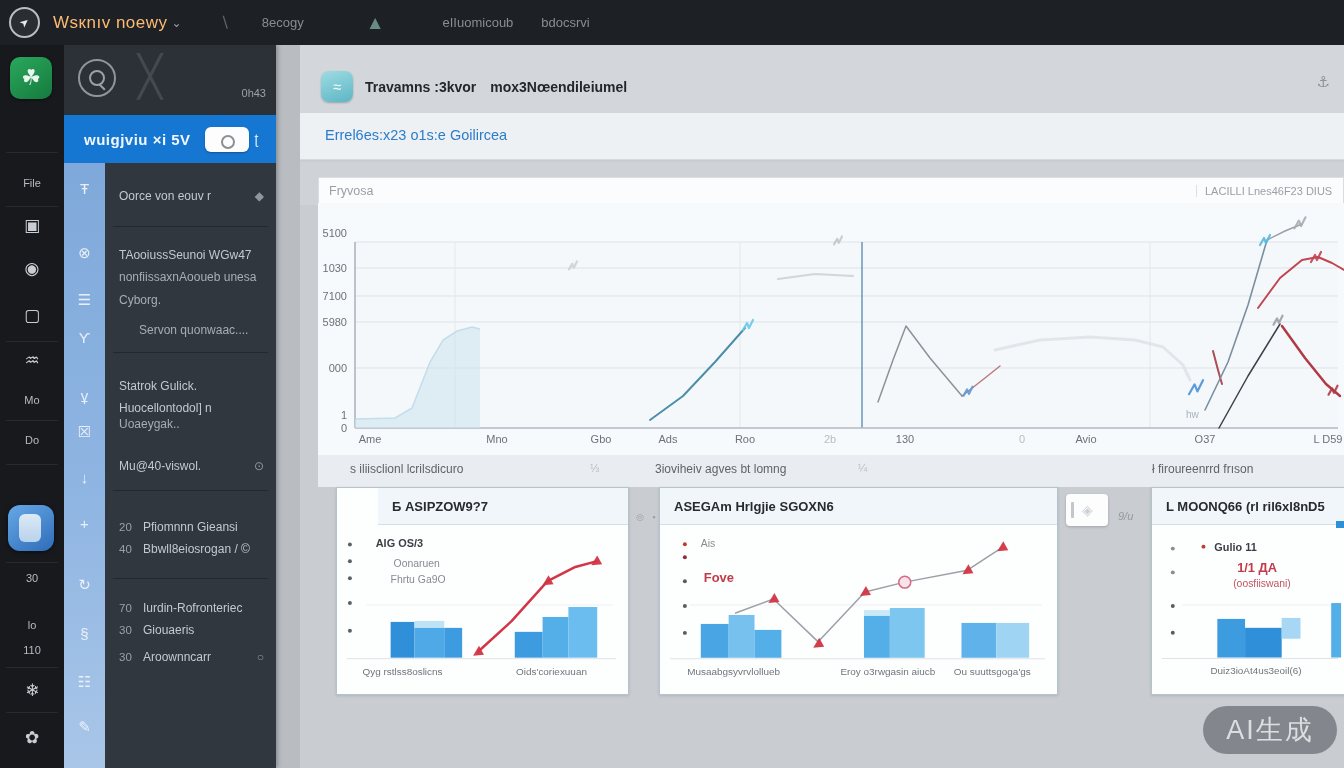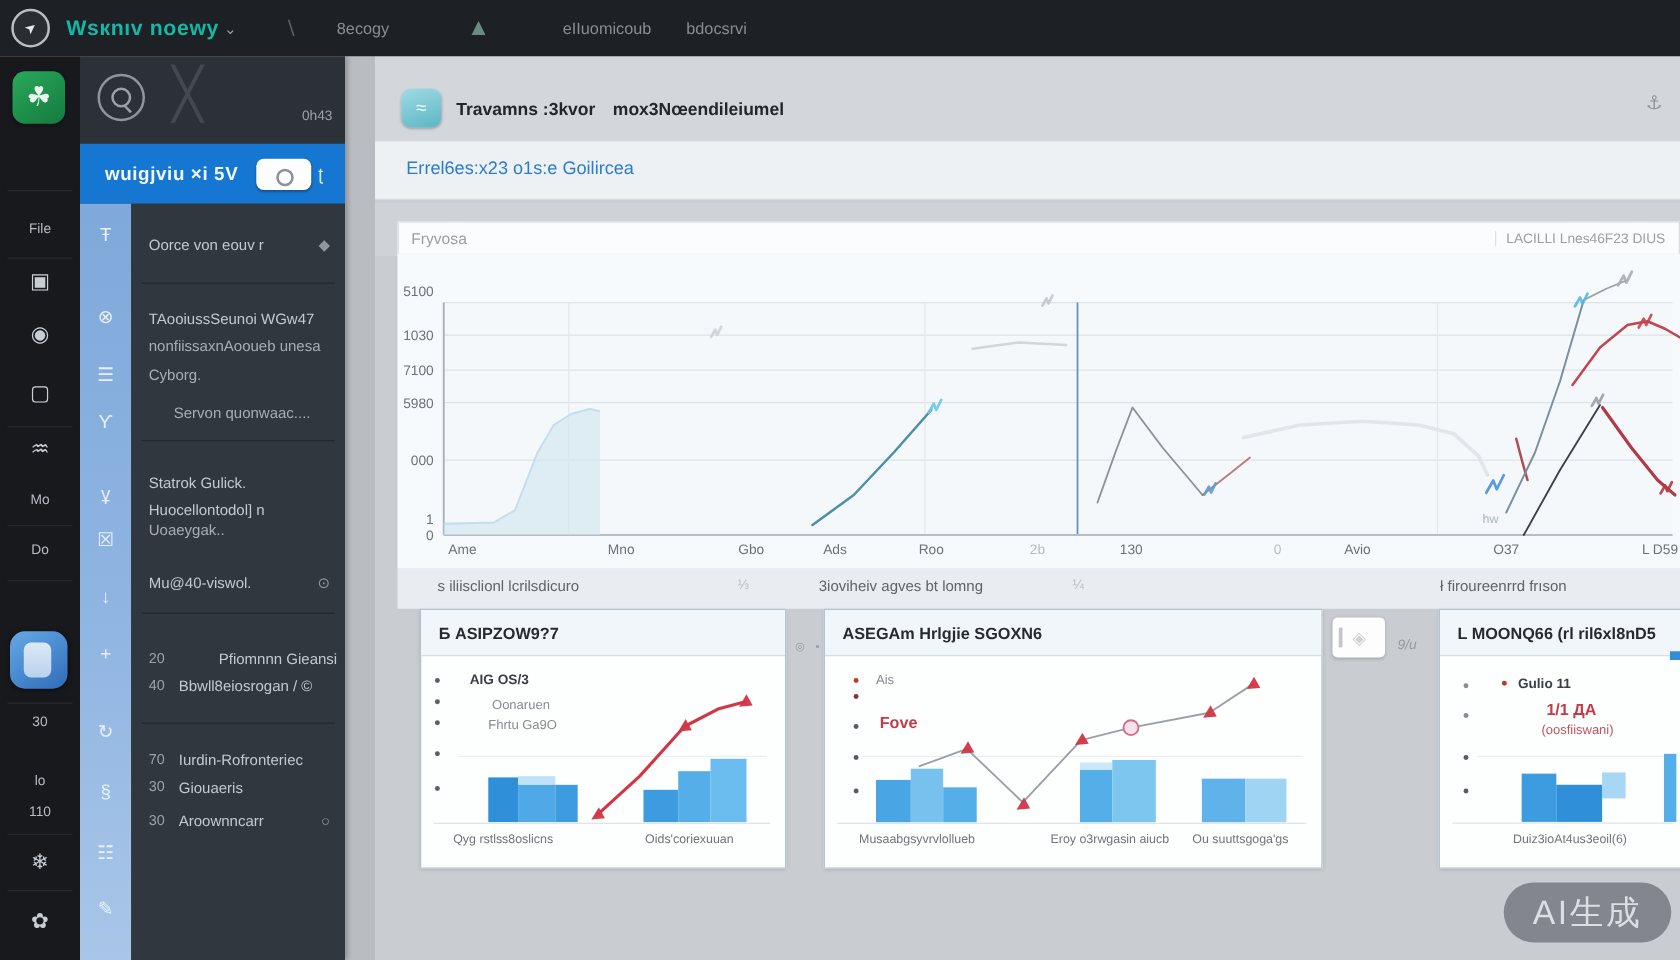--- a/index.html
+++ b/index.html
@@ -4,21 +4,21 @@
 <style>
   html,body{margin:0;padding:0;background:#9aa0a6;}
   #stage{position:relative;width:1344px;height:768px;overflow:hidden;
     font-family:"Liberation Sans","DejaVu Sans",sans-serif;background:#c9cdd2;}
   
   .navbar{position:absolute;left:0;top:0;width:1344px;height:45px;background:#1d2125;
     display:flex;align-items:center;z-index:30;}
   .logo-circle{width:27px;height:27px;border-radius:50%;border:2px solid #b9bec3;background:#2a2e33;
     margin-left:9px;display:flex;align-items:center;justify-content:center;color:#e8eaec;font-size:11px;}
   .logo-circle span{transform:rotate(-40deg);}
-  .brand{color:#14b8a6;font-size:17px;font-weight:bold;margin-left:13px;letter-spacing:.5px;}
+  .brand{color:#fdba74;font-size:17px;font-weight:normal;margin-left:13px;letter-spacing:.5px;}
   .brand-caret{color:#9aa0a6;font-size:12px;margin-left:4px;}
   .nav-divider{color:#5c6268;font-size:16px;margin-left:38px;}
   .nav-item{color:#878d93;font-size:13px;text-align:right;}
   .nav-item.i0{margin-left:32px;}
   .mtn-icon{color:#7ea699;font-size:19px;margin-left:62px;opacity:.8;}
   .nav-item.i1{margin-left:58px;}
   .nav-item.i2{margin-left:28px;}
   
   .rail{position:absolute;left:0;top:45px;width:64px;height:723px;background:#17191d;z-index:20;}
   .rail-appicon{position:absolute;left:10px;top:12px;width:42px;height:42px;border-radius:10px;
@@ -239,21 +239,21 @@
         <div class="menu-row" style="top: 235px;">
           <span class="menu-label">Huocellontodol] n</span>
         </div>
         <div class="menu-row dim" style="top: 251px; text-align: center;">
           <span class="menu-label">Uoaeygak..</span>
         </div>
         <div class="menu-row" style="top: 293px;">
           <span class="menu-label">Mu@40-viswol.</span>
           <span class="menu-right">⊙</span>
         </div>
-        <div class="menu-row hasnum" style="top: 354px; gap: 32px;">
+        <div class="menu-row hasnum" style="top: 354px;">
           <span class="menu-num">20</span>
           <span class="menu-label">Pfiomnnn Gieansi</span>
         </div>
         <div class="menu-row hasnum" style="top: 376px;">
           <span class="menu-num">40</span>
           <span class="menu-label">Bbwll8eiosrogan / ©</span>
         </div>
         <div class="menu-row hasnum" style="top: 435px;">
           <span class="menu-num">70</span>
           <span class="menu-label">Iurdin-Rofronteriec</span>
@@ -358,21 +358,21 @@
   </div>
 
   <div class="legendrow" id="legend-row">
       <span class="legend-item" style="left: 32px;">s iliisclionl lcrilsdicuro</span>
       <span class="legend-item" style="left: 337px;">3ioviheiv agves bt lomng</span>
       <span class="legend-item" style="left: 834px;">ł firoureenrrd frıson</span>
       <span class="legend-decor" style="left: 272px;">⅓</span>
       <span class="legend-decor" style="left: 540px;">¼</span>
     </div>
 
-  <div class="card" style="left:336px;width:293px;">
+  <div class="card" style="left:336px;width:293px;padding-left:41px;">
     <div class="card-head">
       <span class="card-title">Б ASIPZOW9?7</span>
     </div>
     <svg id="cardsvg0" width="291" height="172" viewBox="336 523 293 172">
         <line x1="366" y1="604" x2="614" y2="604" stroke="#eceff2" stroke-width="1"></line>
         <line x1="346" y1="658" x2="617" y2="658" stroke="#dfe3e7" stroke-width="1"></line>
         <circle cx="349" cy="543" r="2" fill="#5b6167"></circle>
         <circle cx="349" cy="560" r="2" fill="#5b6167"></circle>
         <circle cx="349" cy="577" r="2" fill="#5b6167"></circle>
         <circle cx="349" cy="602" r="2" fill="#5b6167"></circle>

